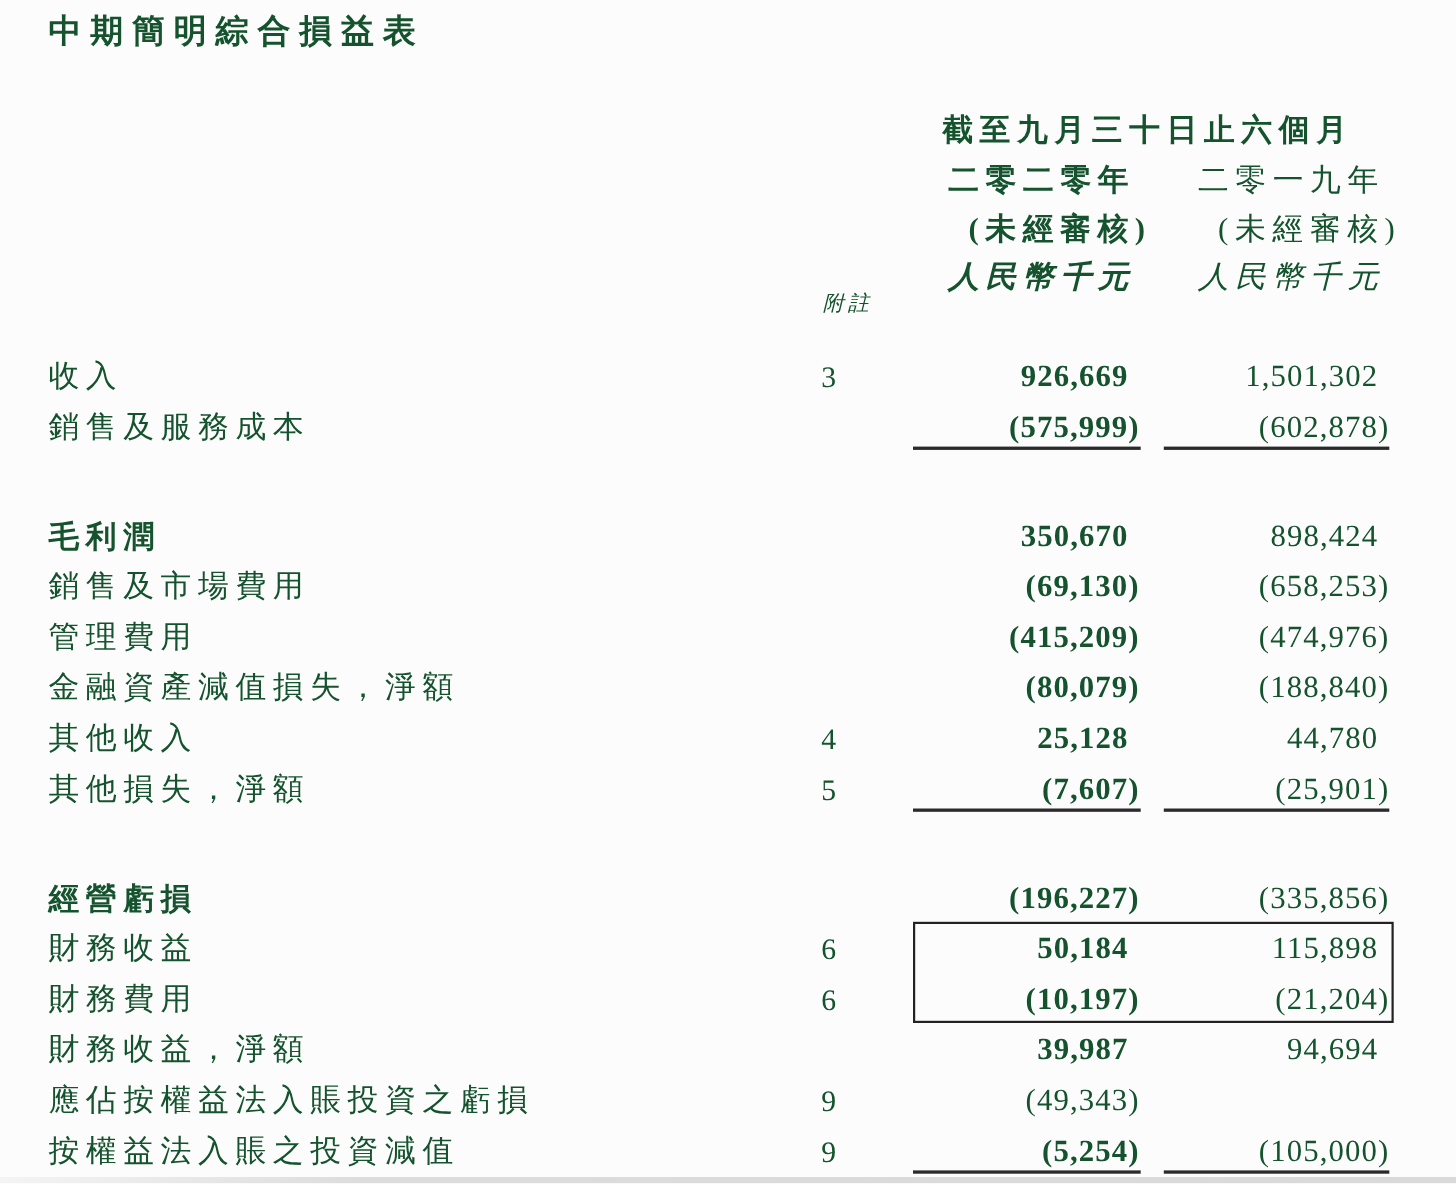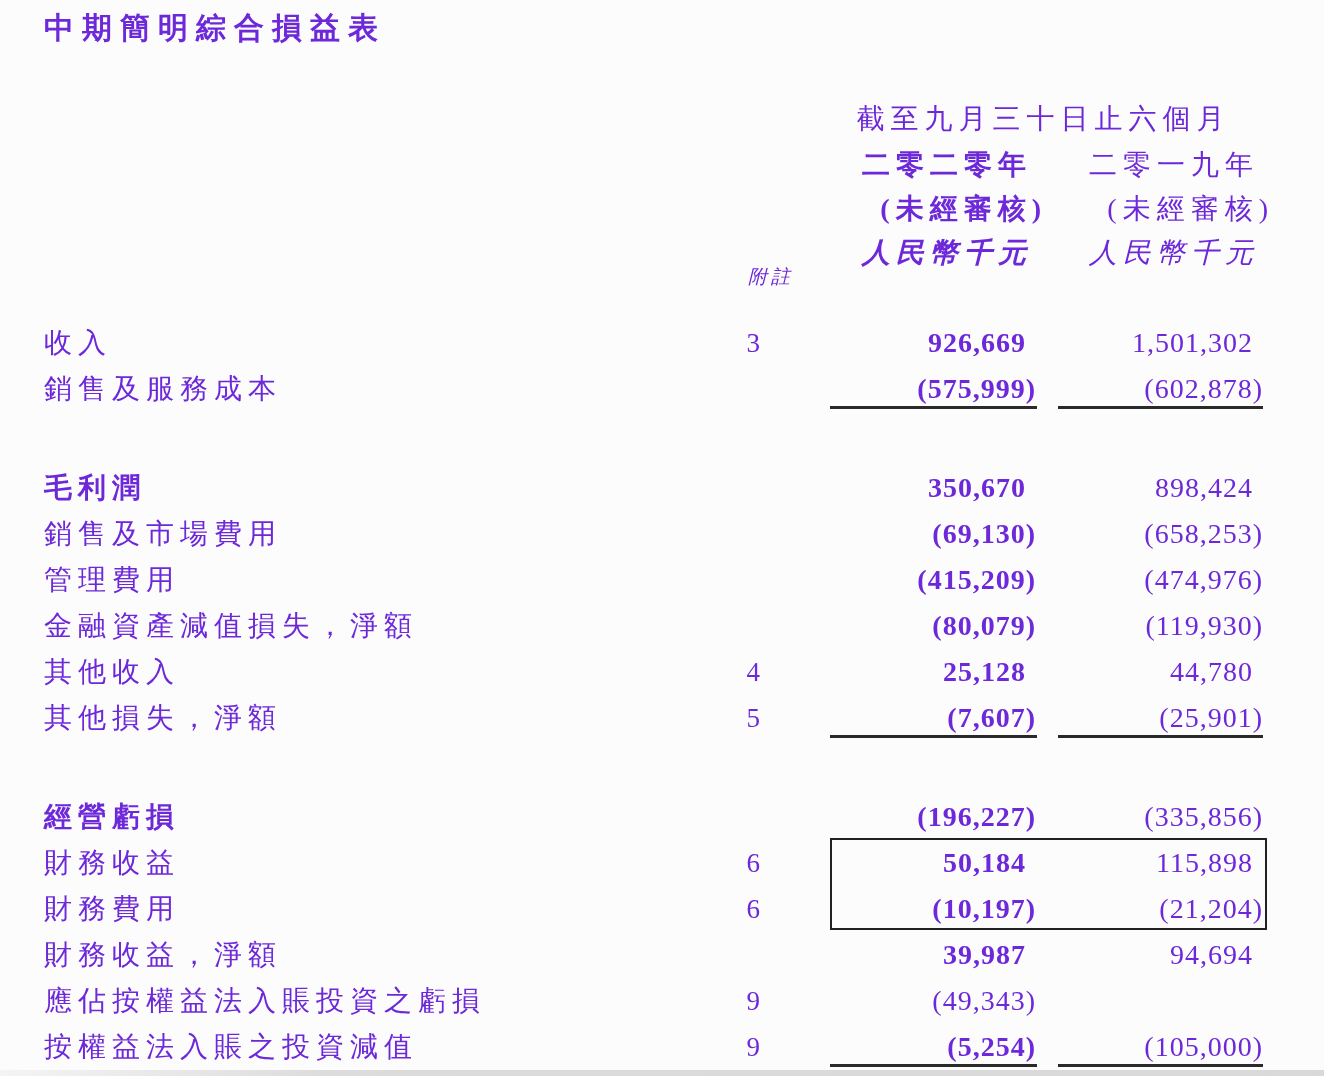--- a/index.html
+++ b/index.html
@@ -2,21 +2,21 @@
 <html><head>
 <meta charset="utf-8">
 <style>
   * { margin:0; padding:0; box-sizing:border-box; }
   html,body { background:#ffffff; }
   .sheet {
     position:relative;
     width:1324px; height:1076px;
     background:#fcfcfc;
     overflow:hidden;
-    color:#6d28d9;
+    color:#14532d;
     font-family:"Liberation Serif", serif;
   }
   .title {
     position:absolute; left:44px; top:8px;
     font-family:"Liberation Sans", sans-serif;
     font-weight:700; font-size:30px; letter-spacing:8px;
     white-space:nowrap;
   }
   .tbl { position:absolute; left:0; top:96px; width:1324px; }
   .row {
@@ -34,21 +34,21 @@
   .val { text-align:right; letter-spacing:1px; position:relative; }
   .v2020 { font-weight:700; }
   .cjk { letter-spacing:6px; }
   .italic { font-style:italic; }
   .pad-paren { padding-right:10px; }
   .cjk.pad-paren { padding-right:4px; }
   .notehead { transform:translateX(34px); }
   .period-cell {
     grid-column:3 / span 2;
     text-align:center; padding-left:64px;
-    font-weight:400; letter-spacing:6px;
+    font-weight:700; letter-spacing:6px;
   }
   .section-gap { margin-top:53px; }
   .first-body { margin-top:44px; }
   .rule-below .val::after {
     content:""; position:absolute; right:-1px; bottom:3px;
     width:207px; height:3px; background:#2a2a2a;
   }
   .rule-below .val.v2019::after { right:0; width:205px; }
   .highlight-box {
     position:absolute; left:830px; top:838px;
@@ -125,21 +125,21 @@
         <div class="row body-row">
           <div class="cell label">管理費用</div>
           <div class="cell note"></div>
           <div class="cell val v2020">(415,209)</div>
           <div class="cell val v2019">(474,976)</div>
         </div>
         <div class="row body-row">
           <div class="cell label">金融資產減值損失，淨額</div>
           <div class="cell note"></div>
           <div class="cell val v2020">(80,079)</div>
-          <div class="cell val v2019">(119,930)</div>
+          <div class="cell val v2019">(188,840)</div>
         </div>
         <div class="row body-row">
           <div class="cell label">其他收入</div>
           <div class="cell note">4</div>
           <div class="cell val v2020 pad-paren">25,128</div>
           <div class="cell val v2019 pad-paren">44,780</div>
         </div>
         <div class="row body-row rule-below">
           <div class="cell label">其他損失，淨額</div>
           <div class="cell note">5</div>

